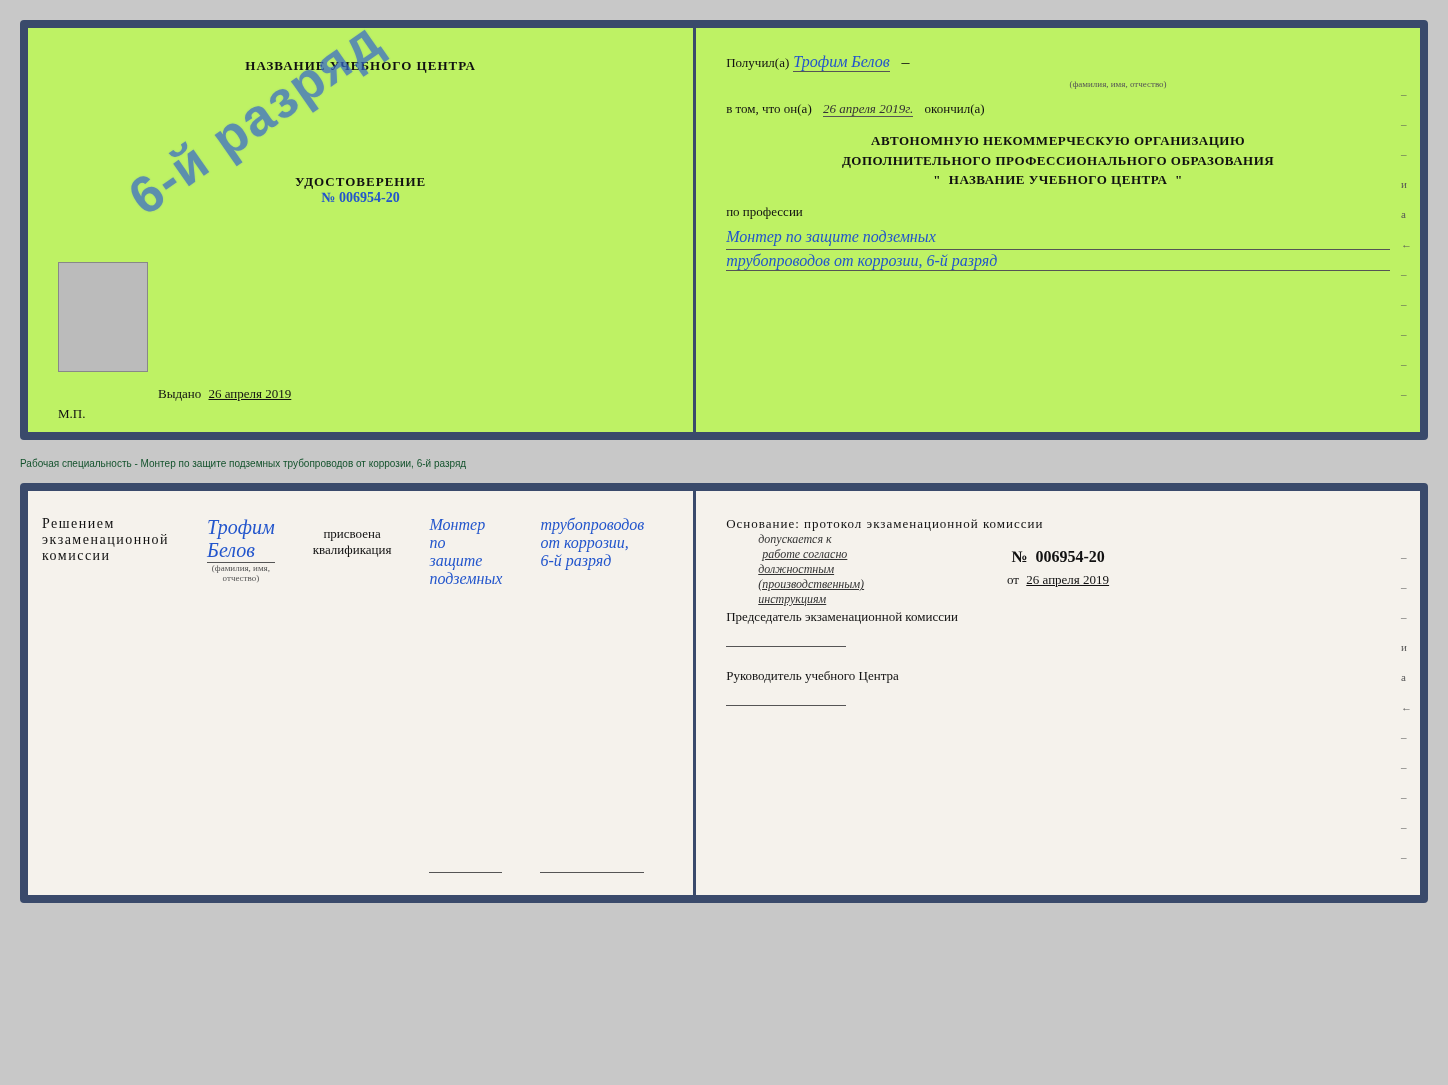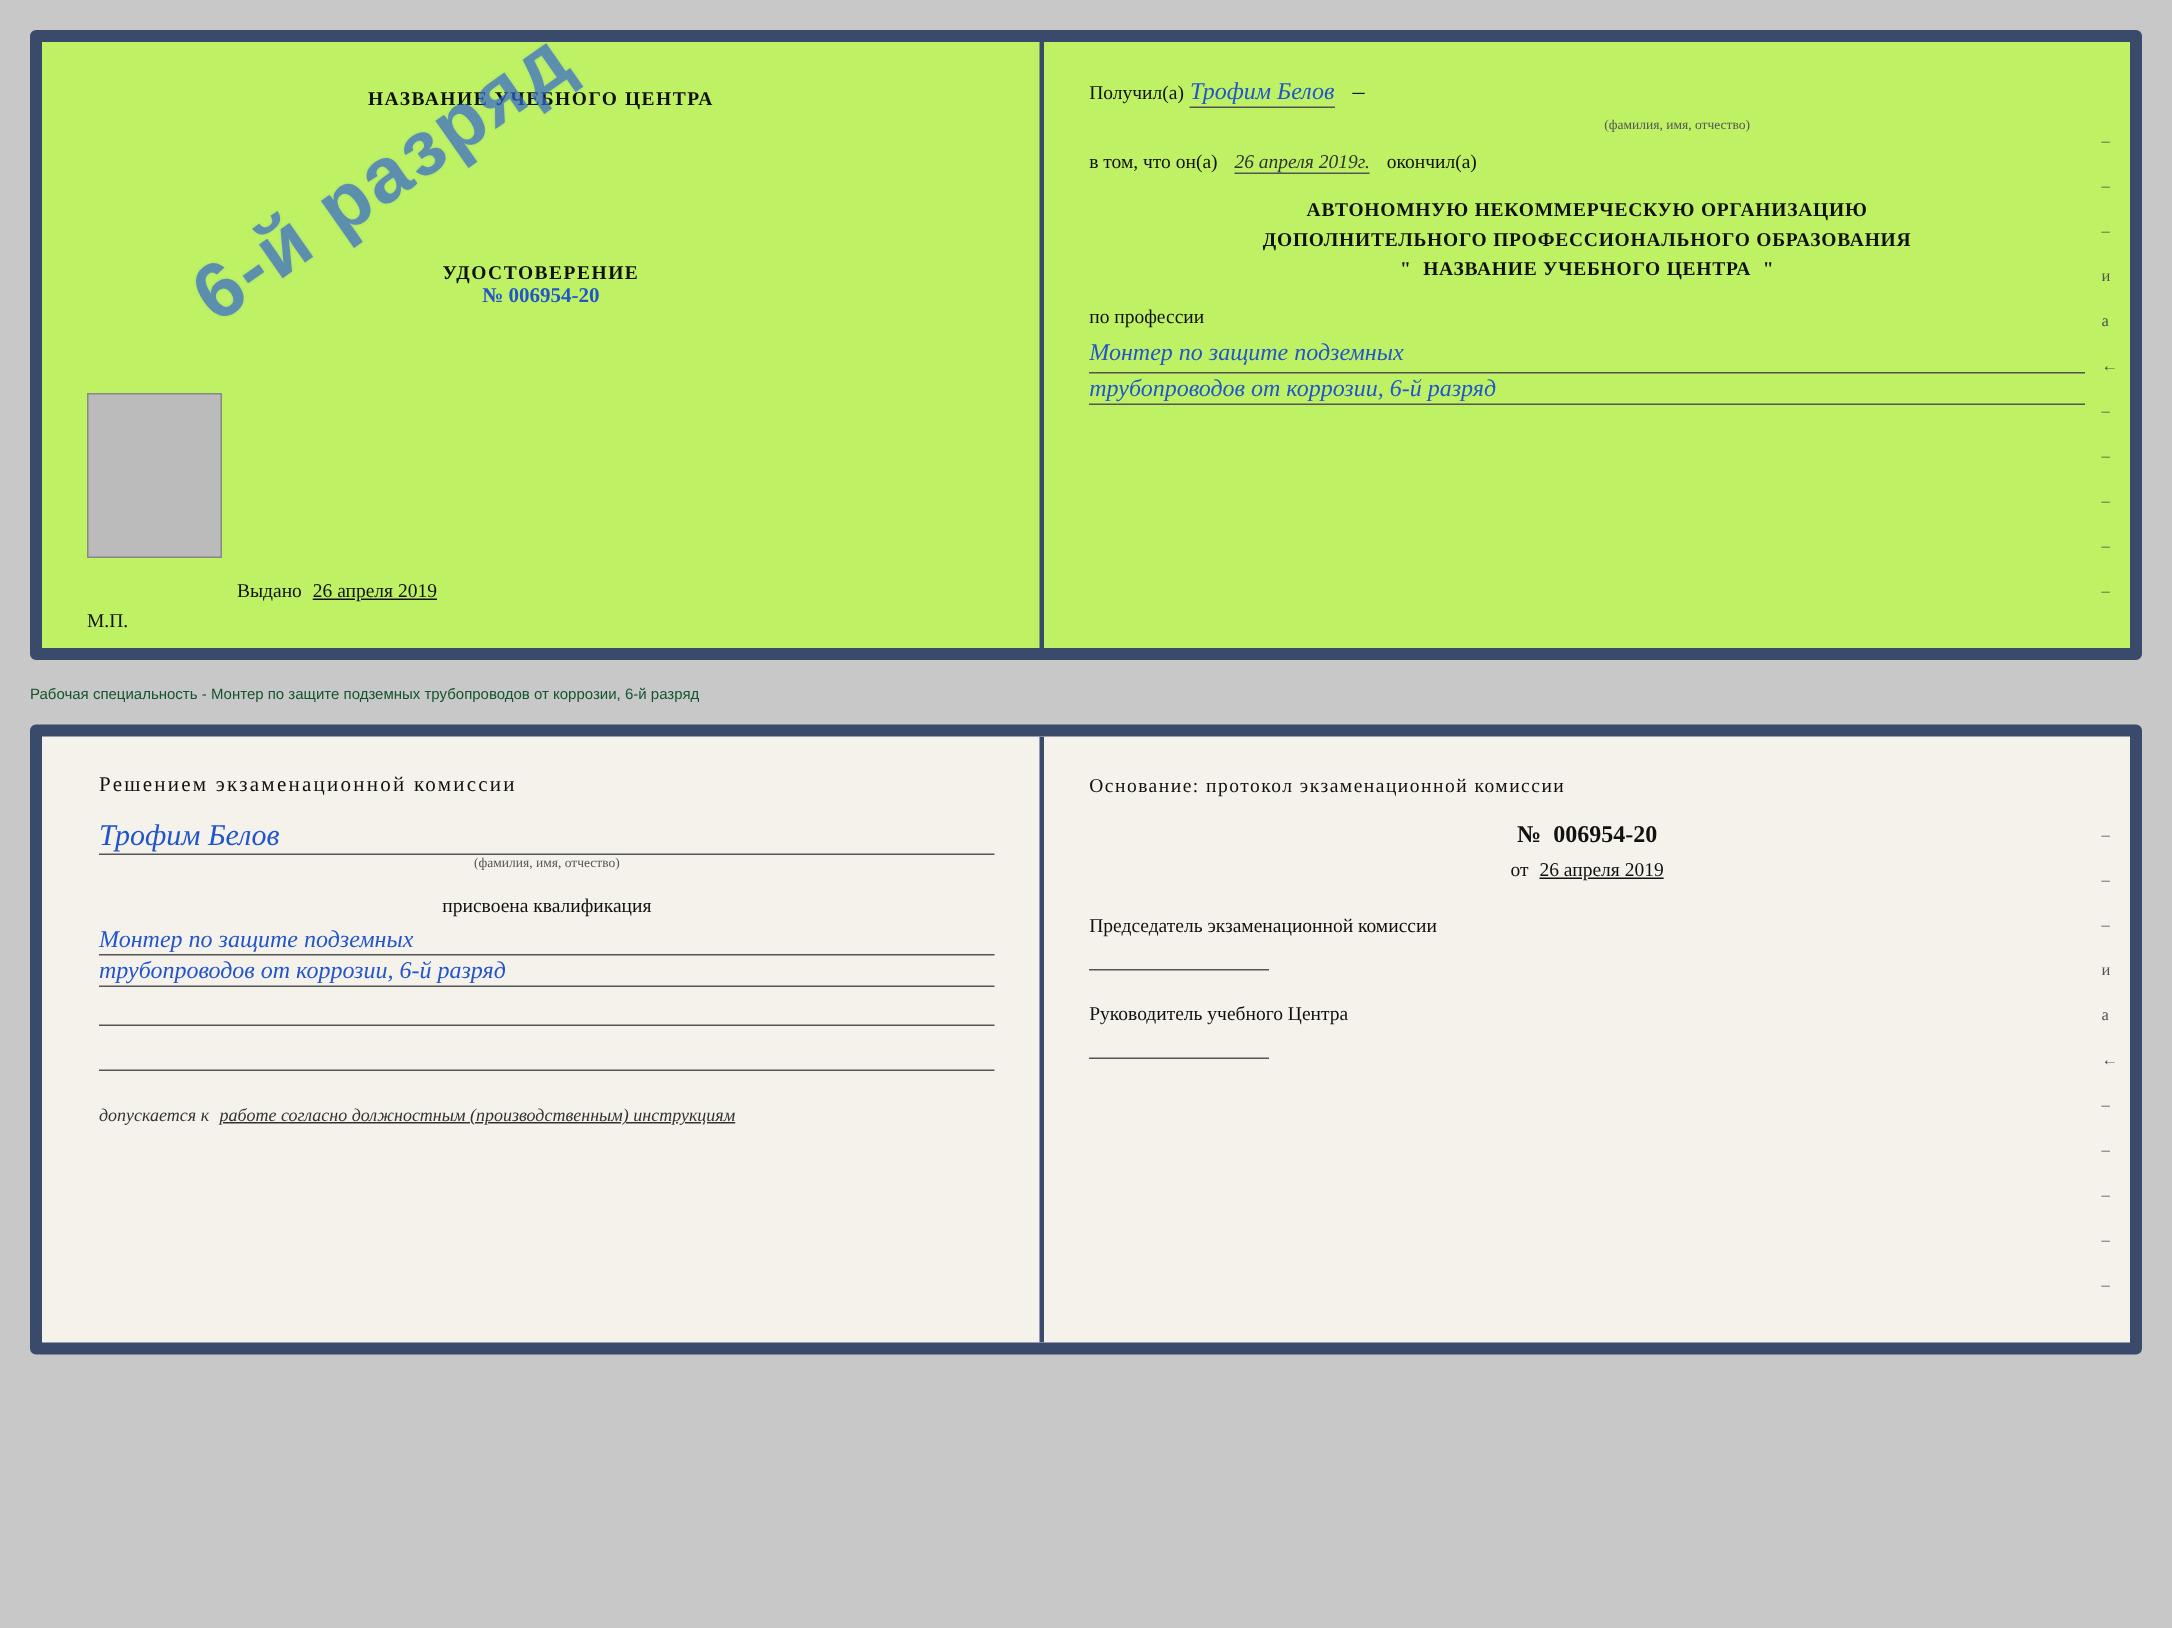--- a/index.html
+++ b/index.html
@@ -214,24 +214,25 @@
       background: #f5f2ec;
       border: 8px solid #3a4a6b;
       border-radius: 4px;
       min-height: 420px;
       position: relative;
       overflow: hidden;
     }
 
     .cert-bottom-left {
       width: 48%;
-      padding: 25px 30px 20px 38px;
+      padding: 25px 30px 20px 14px;
       border-right: 3px solid #3a4a6b;
       display: flex;
-      flex-direction: column;
+      flex-direction: row;
+      gap: 38px;
     }
 
     .cert-bottom-right {
       width: 52%;
       padding: 25px 30px 20px 30px;
       position: relative;
     }
 
     .resheniem-title {
       font-size: 14px;

